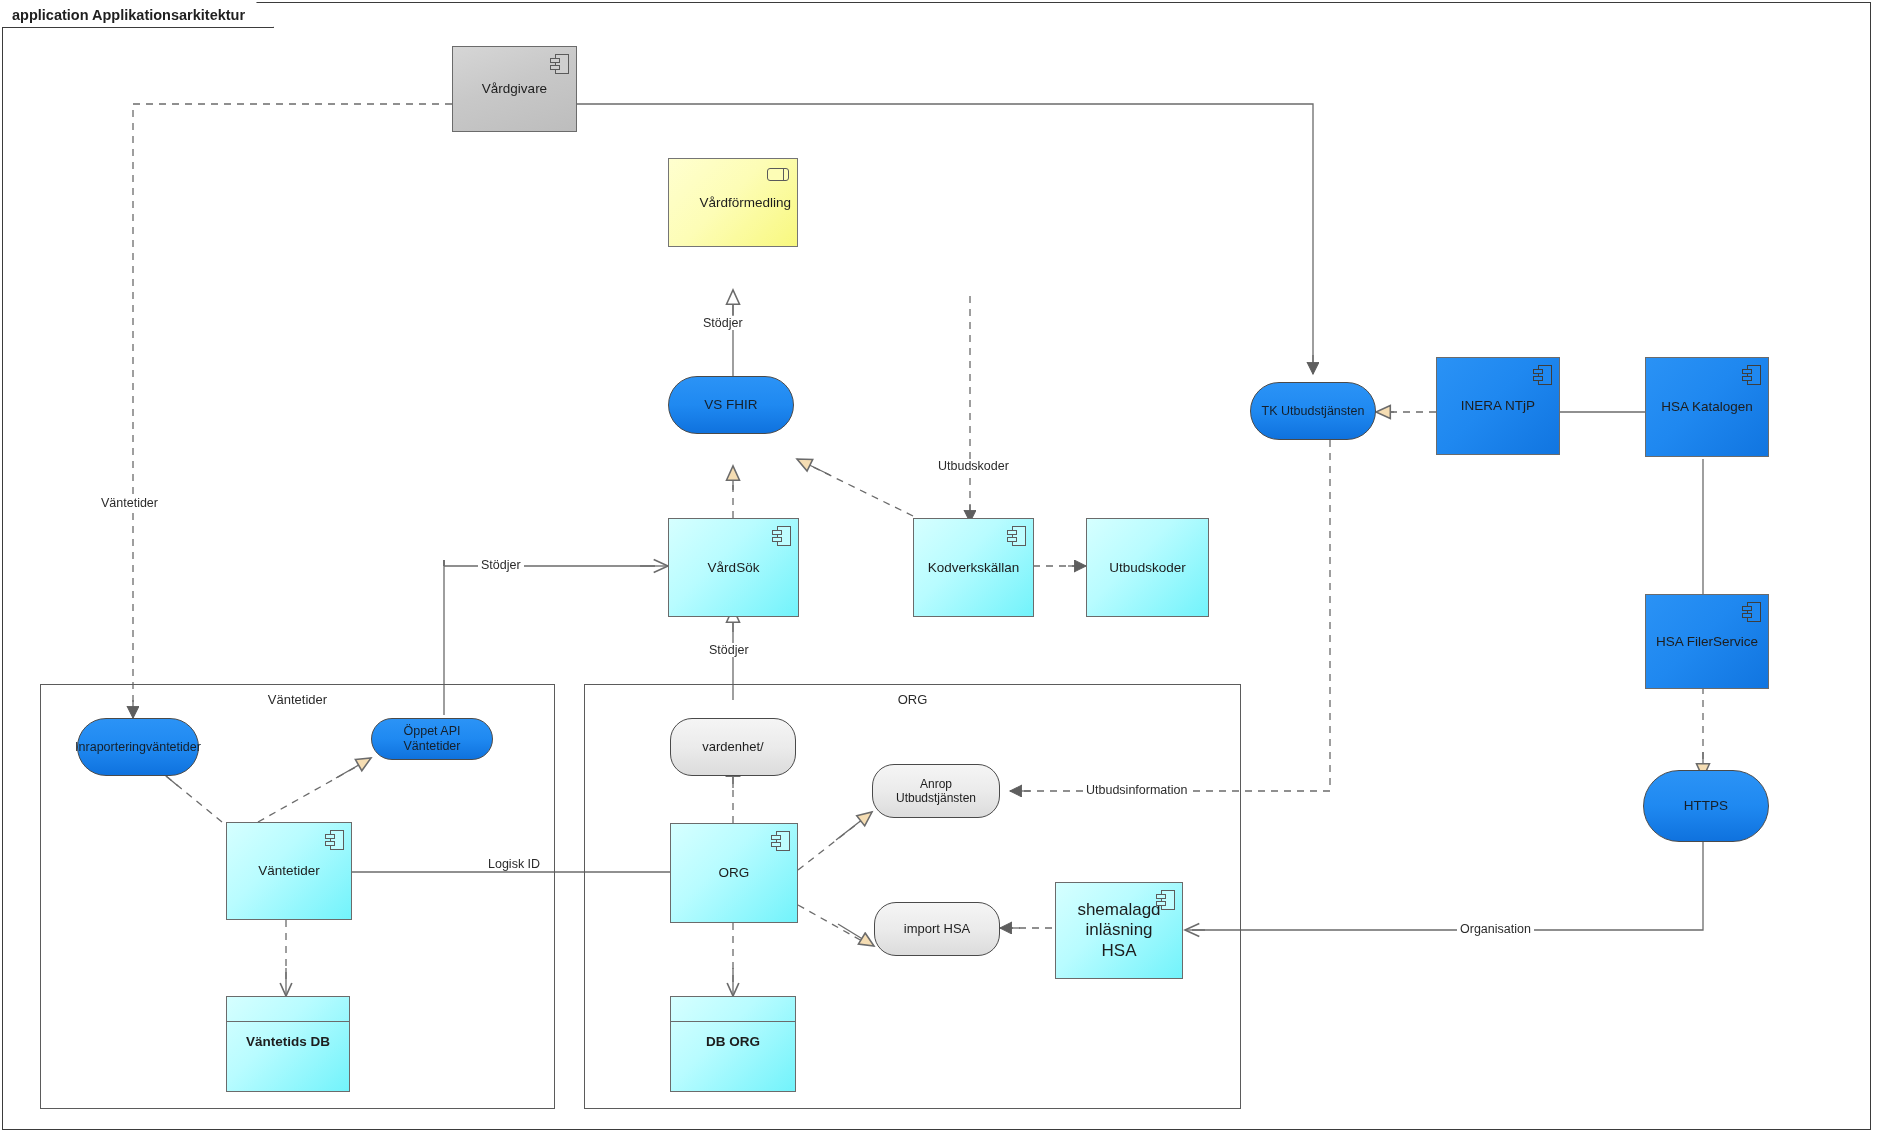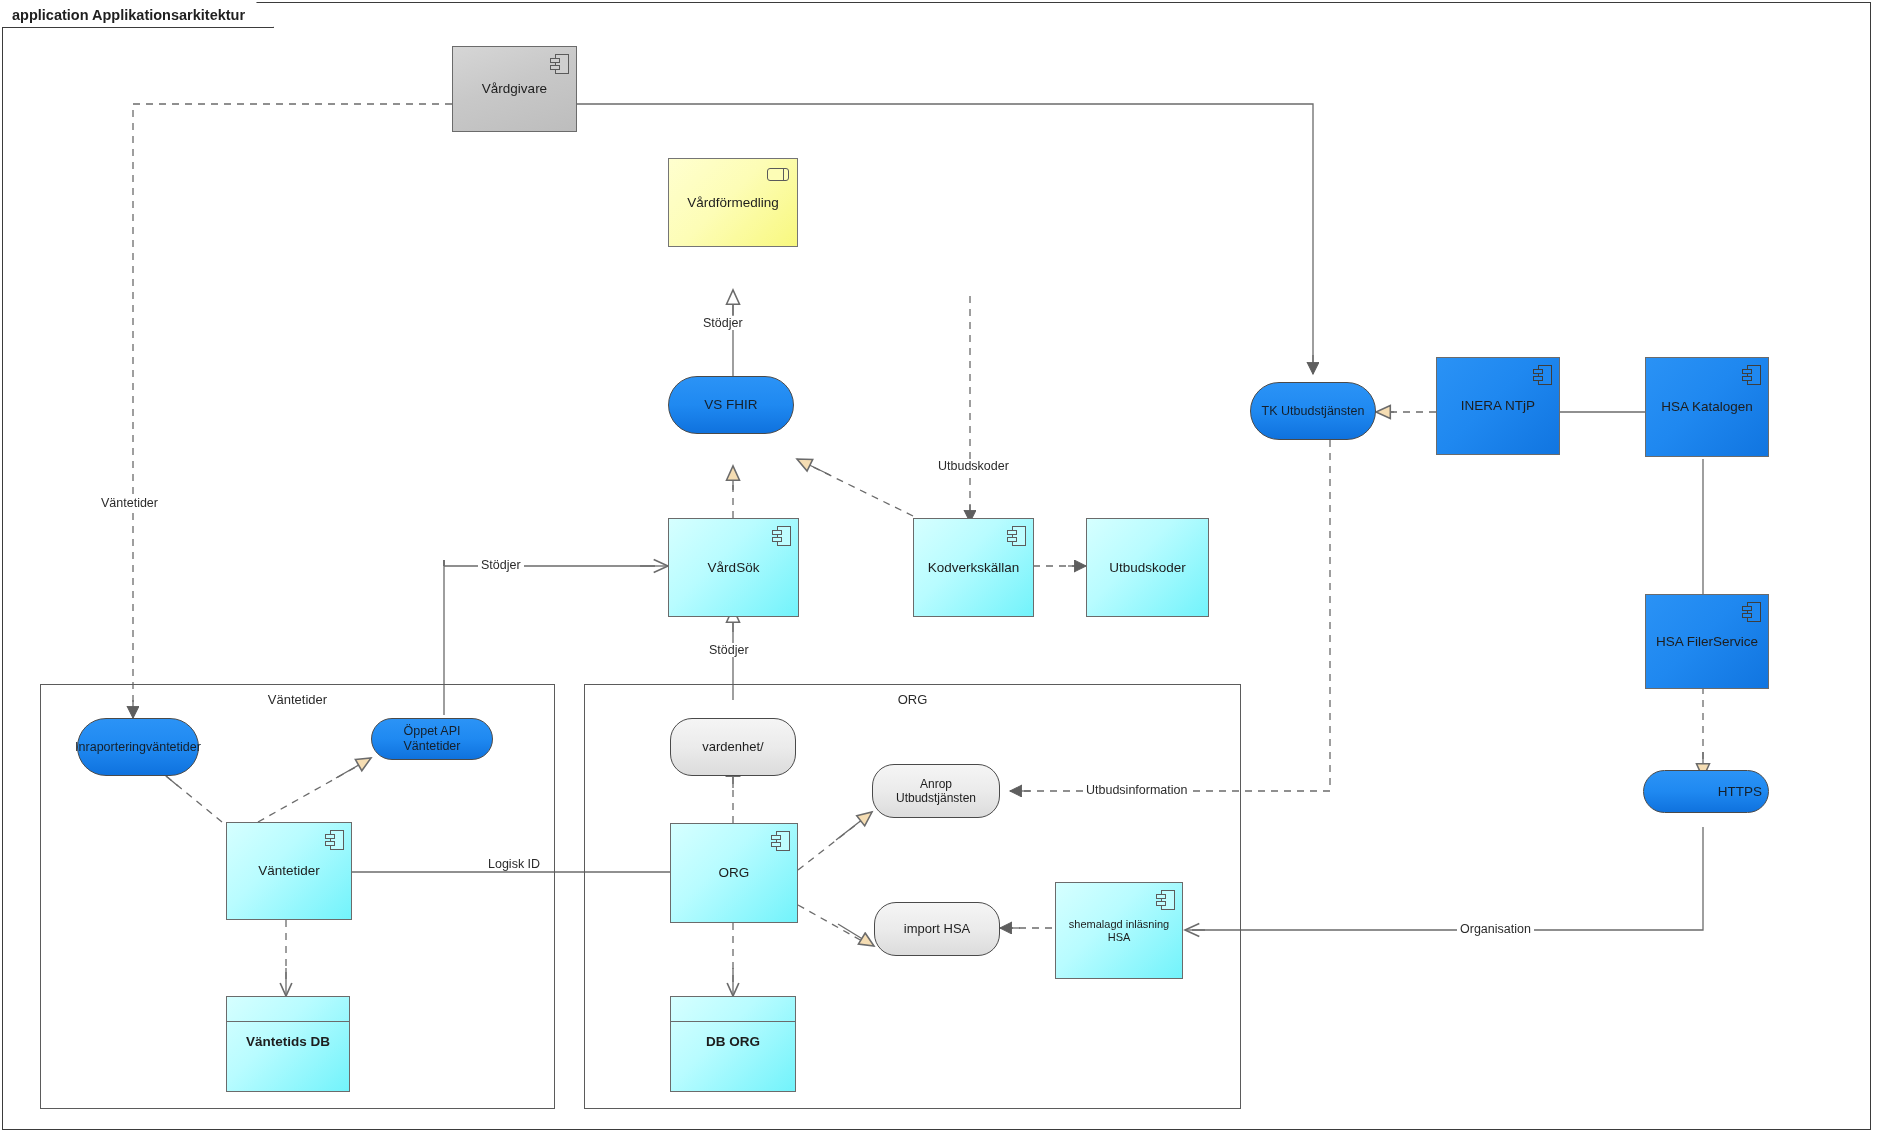--- a/index.html
+++ b/index.html
@@ -307,21 +307,21 @@
 
   <div class="node comp comp-grey" style="left:452px; top:46px; width:125px; height:86px;">
     <span class="comp-icon ci-grey">
       <span class="body"></span>
         <span class="tab t1"></span>
         <span class="tab t2"></span>
     </span>
     <span>Vårdgivare</span>
   </div>
 
-  <div class="node comp-yellow" style="left:668px; top:158px; width:130px; height:89px; position:absolute; display:flex; align-items:center; justify-content:center;">
+  <div class="node comp-yellow" style="left:668px; top:158px; width:130px; height:89px; position:absolute; display:flex; align-items:center; justify-content:flex-end;">
     <span class="req-icon"></span>
     <span>Vårdförmedling</span>
   </div>
 
 
   <div class="node iface iface-blue" style="left:668px; top:376px; width:126px; height:58px;">
     <span>VS FHIR</span>
   </div>
 
   <div class="node iface iface-blue" style="left:1250px; top:382px; width:126px; height:58px; font-size:12.5px;">
@@ -348,21 +348,21 @@
 
   <div class="node comp comp-blue" style="left:1645px; top:594px; width:124px; height:95px;">
     <span class="comp-icon ci-blue">
       <span class="body"></span>
         <span class="tab t1"></span>
         <span class="tab t2"></span>
     </span>
     <span>HSA FilerService</span>
   </div>
 
-  <div class="node iface iface-blue" style="left:1643px; top:770px; width:126px; height:43px;justify-content:flex-end;">
+  <div class="node iface iface-blue" style="left:1643px; top:770px; width:126px; height:72px;">
     <span>HTTPS</span>
   </div>
 
   <div class="node comp comp-cyan" style="left:668px; top:518px; width:131px; height:99px;">
     <span class="comp-icon ci-cyan">
       <span class="body"></span>
         <span class="tab t1"></span>
         <span class="tab t2"></span>
     </span>
     <span>VårdSök</span>
@@ -432,21 +432,21 @@
   </div>
 
   <div class="node iface iface-grey" style="left:872px; top:764px; width:128px; height:54px; font-size:12px;">
     <span>Anrop Utbudstjänsten</span>
   </div>
 
   <div class="node iface iface-grey" style="left:874px; top:902px; width:126px; height:54px; font-size:13px;">
     <span>import HSA</span>
   </div>
 
-  <div class="node comp comp-cyan" style="left:1055px; top:882px; width:128px; height:97px; flex-direction:column; font-size:11px;">
+  <div class="node comp comp-cyan" style="left:1055px; top:882px; width:128px; height:97px; flex-direction:column; font-size:17px;">
     <span class="comp-icon ci-cyan">
       <span class="body"></span>
         <span class="tab t1"></span>
         <span class="tab t2"></span>
     </span>
     <span>shemalagd inläsning</span>
     <span>HSA</span>
   </div>
 
   <div class="elabel" style="left:700px; top:316px;">Stödjer</div>

